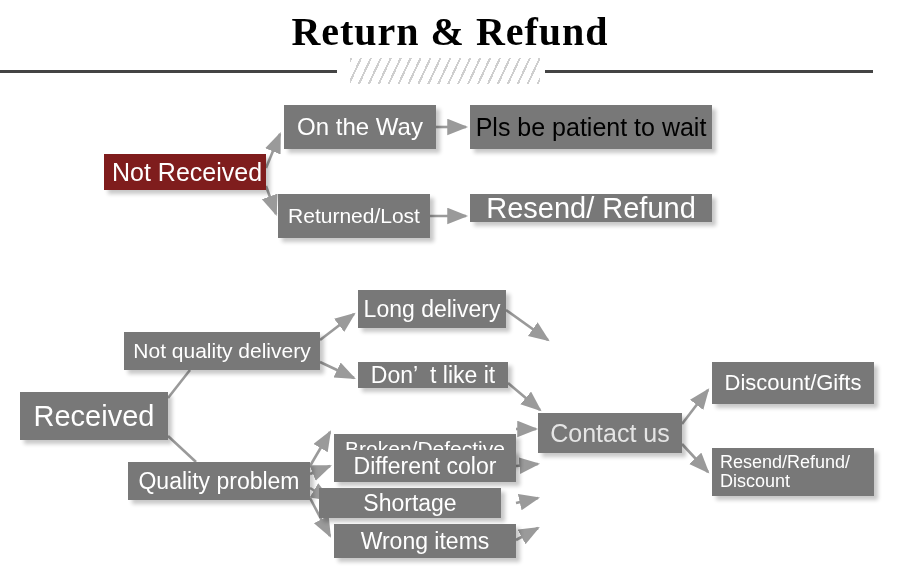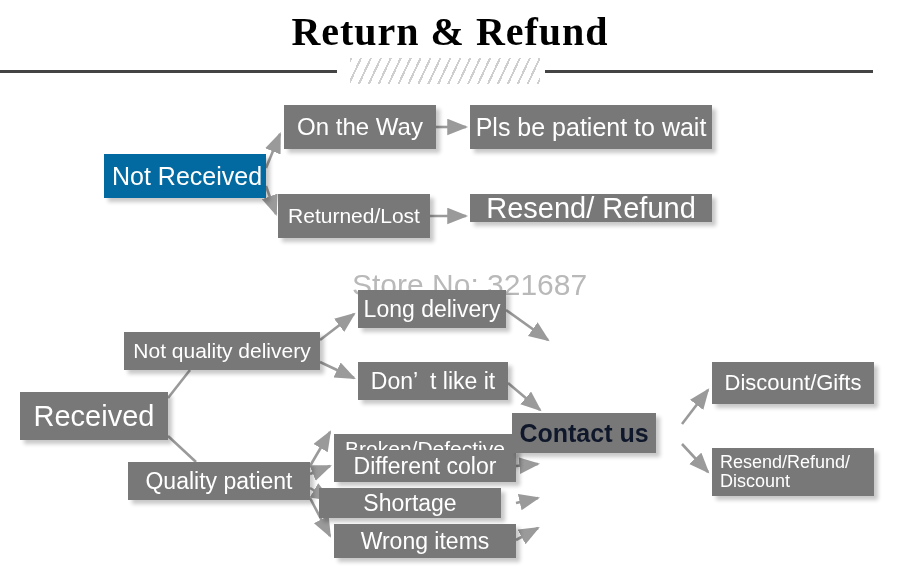--- a/index.html
+++ b/index.html
@@ -137,36 +137,35 @@
       <line x1="516" y1="429" x2="536" y2="429" marker-end="url(#ah)"></line>
       <line x1="516" y1="466" x2="538" y2="464" marker-end="url(#ah)"></line>
       <line x1="516" y1="503" x2="538" y2="498" marker-end="url(#ah)"></line>
       <line x1="516" y1="540" x2="538" y2="528" marker-end="url(#ah)"></line>
 
       <line x1="682" y1="424" x2="708" y2="390" marker-end="url(#ah)"></line>
       <line x1="682" y1="444" x2="708" y2="472" marker-end="url(#ah)"></line>
     </g>
   </svg>
 
-  <div id="watermark">Store No: 321687</div>
 
   <div id="boxes">
-      <div class="box left" style="left: 104px; top: 154px; width: 162px; height: 44px; font-size: 25px; background: #0369a1; color: rgb(255, 255, 255);">Not Received</div>
+      <div class="box left" style="left: 104px; top: 154px; width: 162px; height: 36px; font-size: 25px; background: #7f1d1d; color: rgb(255, 255, 255);">Not Received</div>
       <div class="box" style="left: 284px; top: 105px; width: 152px; height: 44px; font-size: 24px; background: rgb(120, 120, 120); color: rgb(255, 255, 255);">On the Way</div>
-      <div class="box" style="left: 470px; top: 105px; width: 242px; height: 44px; font-size: 25px; background: rgb(120, 120, 120); color: #ffffff;">Pls be patient to wait</div>
+      <div class="box" style="left: 470px; top: 105px; width: 242px; height: 44px; font-size: 25px; background: rgb(120, 120, 120); color: #000000;">Pls be patient to wait</div>
       <div class="box" style="left: 278px; top: 194px; width: 152px; height: 44px; font-size: 21px; background: rgb(120, 120, 120); color: rgb(255, 255, 255);">Returned/Lost</div>
       <div class="box" style="left: 470px; top: 194px; width: 242px; height: 28px; font-size: 29px; background: rgb(120, 120, 120); color: rgb(255, 255, 255);">Resend/ Refund</div>
       <div class="box" style="left: 20px; top: 392px; width: 148px; height: 48px; font-size: 29px; background: rgb(120, 120, 120); color: rgb(255, 255, 255);">Received</div>
       <div class="box" style="left: 124px; top: 332px; width: 196px; height: 38px; font-size: 21px; background: rgb(120, 120, 120); color: rgb(255, 255, 255);">Not quality delivery</div>
-      <div class="box" style="left: 128px; top: 462px; width: 182px; height: 38px; font-size: 23px; background: rgb(120, 120, 120); color: rgb(255, 255, 255);">Quality patient</div>
+      <div class="box" style="left: 128px; top: 462px; width: 182px; height: 38px; font-size: 23px; background: rgb(120, 120, 120); color: rgb(255, 255, 255);">Quality problem</div>
       <div class="box" style="left: 358px; top: 290px; width: 148px; height: 38px; font-size: 23px; background: rgb(120, 120, 120); color: rgb(255, 255, 255);">Long delivery</div>
-      <div class="box" style="left: 358px; top: 362px; width: 150px; height: 38px; font-size: 23px; background: rgb(120, 120, 120); color: rgb(255, 255, 255);">Don’  t like it</div>
+      <div class="box" style="left: 358px; top: 362px; width: 150px; height: 26px; font-size: 23px; background: rgb(120, 120, 120); color: rgb(255, 255, 255);">Don’  t like it</div>
       <div class="box" style="left: 334px; top: 414px; width: 182px; height: 30px; font-size: 21px; background: rgb(120, 120, 120); color: rgb(255, 255, 255); margin-top: 20px;">Broken/Defective</div>
       <div class="box" style="left: 334px; top: 450px; width: 182px; height: 32px; font-size: 23px; background: rgb(120, 120, 120); color: rgb(255, 255, 255);">Different color</div>
       <div class="box" style="left: 319px; top: 488px; width: 182px; height: 30px; font-size: 23px; background: rgb(120, 120, 120); color: rgb(255, 255, 255);">Shortage</div>
       <div class="box" style="left: 334px; top: 524px; width: 182px; height: 34px; font-size: 23px; background: rgb(120, 120, 120); color: rgb(255, 255, 255);">Wrong items</div>
-      <div class="box" style="left: 512px; top: 413px; width: 144px; height: 40px; font-size: 25px; background: rgb(120, 120, 120); color: #0f172a; font-weight: bold;">Contact us</div>
+      <div class="box" style="left: 538px; top: 413px; width: 144px; height: 40px; font-size: 25px; background: rgb(120, 120, 120); color: #e5e5e5;">Contact us</div>
       <div class="box" style="left: 712px; top: 362px; width: 162px; height: 42px; font-size: 22px; background: rgb(120, 120, 120); color: rgb(255, 255, 255);">Discount/Gifts</div>
       <div class="box left" style="left: 712px; top: 448px; width: 162px; height: 48px; font-size: 18px; background: rgb(120, 120, 120); color: rgb(255, 255, 255);">Resend/Refund/
 Discount</div>
     </div>
 
 </div>
 
 </body></html>

